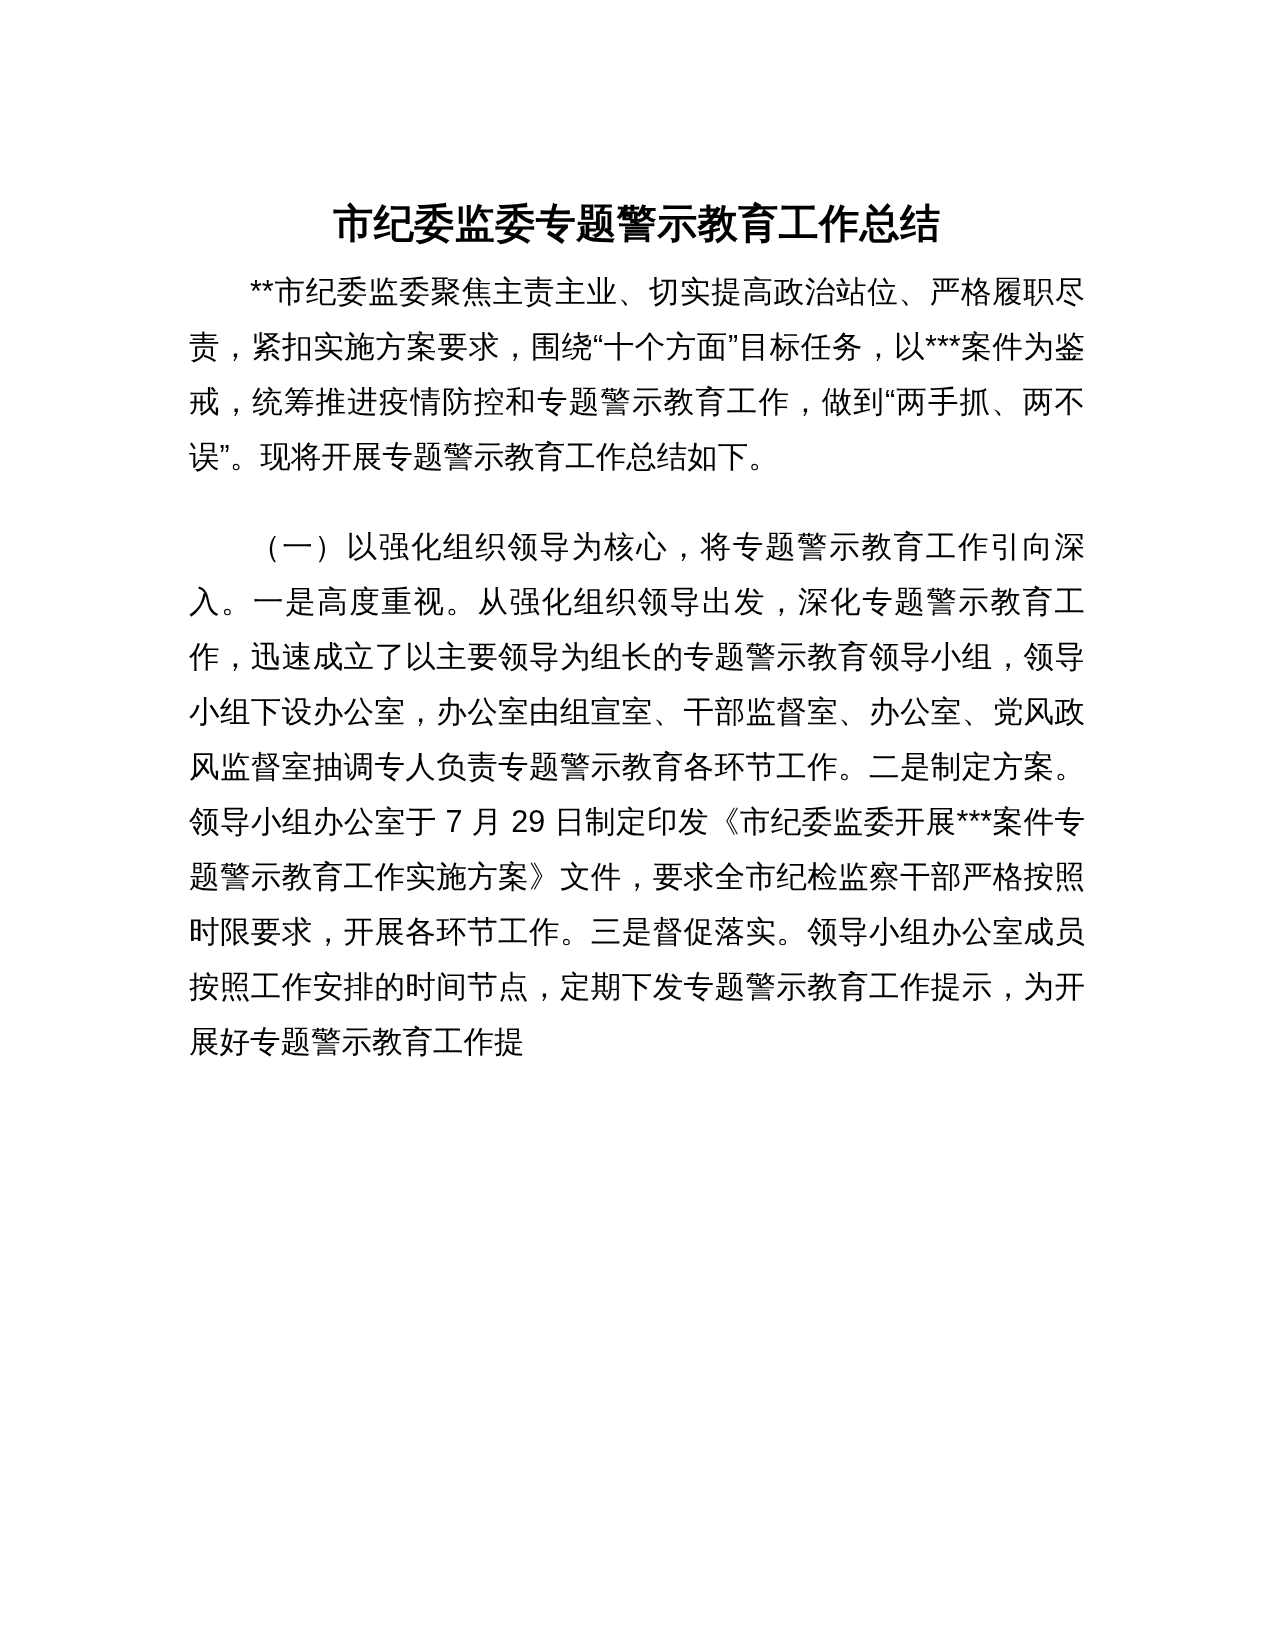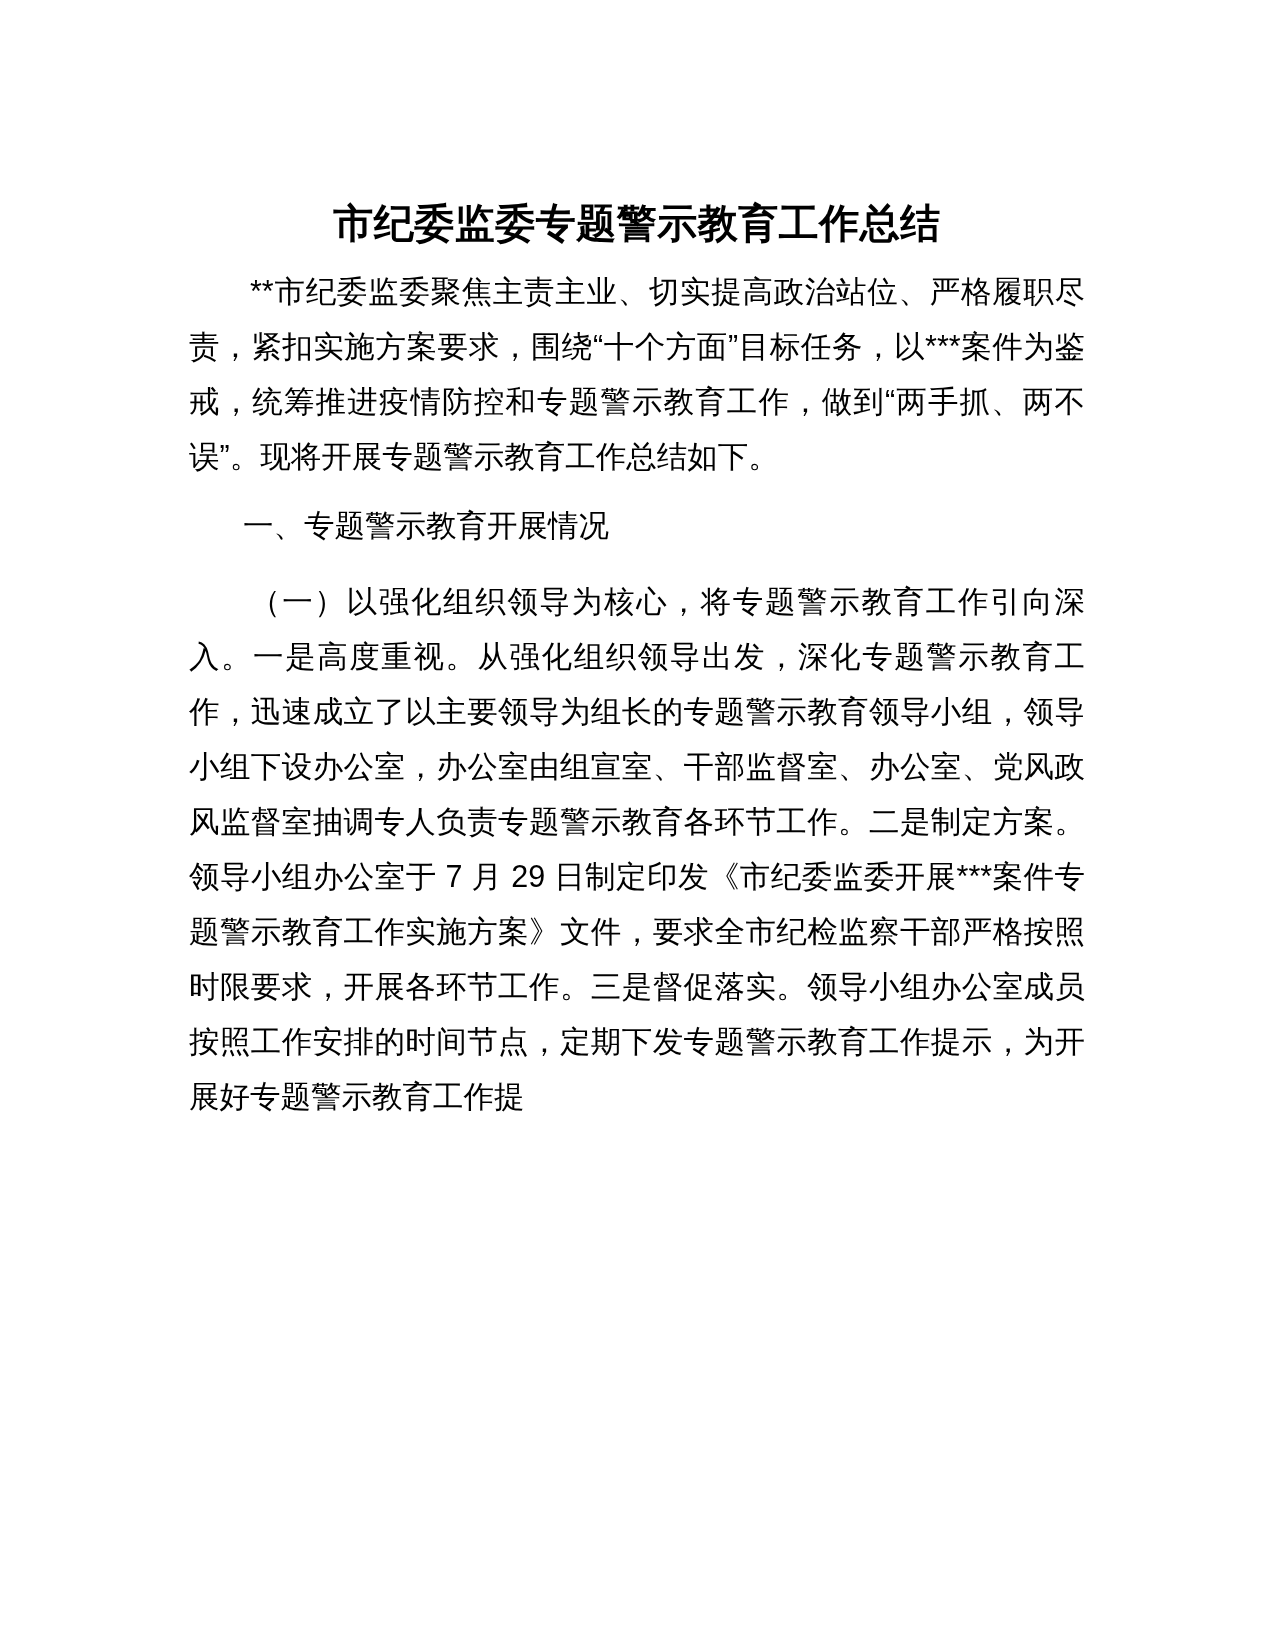--- a/index.html
+++ b/index.html
@@ -60,21 +60,20 @@
 
 <div class="page">
   <div class="content">
 
     <h1 class="doc-title">市纪委监委专题警示教育工作总结</h1>
 
     <p class="para">**市纪委监委聚焦主责主业、切实提高政治站位、严格履职尽责，紧扣实施方案要求，围绕“十个方面”目标任务，以***案件为鉴戒，统筹推进疫情防控和专题警示教育工作，做到“两手抓、两不误”。现将开展专题警示教育工作总结如下。</p>
 
     <div class="spacer-sm"></div>
 
-    <p class="heading-para">一、专题警示教育开展情况</p>
 
     <div class="spacer-sm"></div>
 
 
     <div class="spacer-sm"></div>
 
     <p class="para">（一）以强化组织领导为核心，将专题警示教育工作引向深入。一是高度重视。从强化组织领导出发，深化专题警示教育工作，迅速成立了以主要领导为组长的专题警示教育领导小组，领导小组下设办公室，办公室由组宣室、干部监督室、办公室、党风政风监督室抽调专人负责专题警示教育各环节工作。二是制定方案。领导小组办公室于 7 月 29 日制定印发《市纪委监委开展***案件专题警示教育工作实施方案》文件，要求全市纪检监察干部严格按照时限要求，开展各环节工作。三是督促落实。领导小组办公室成员按照工作安排的时间节点，定期下发专题警示教育工作提示，为开展好专题警示教育工作提</p>
 
   </div>
 </div>

